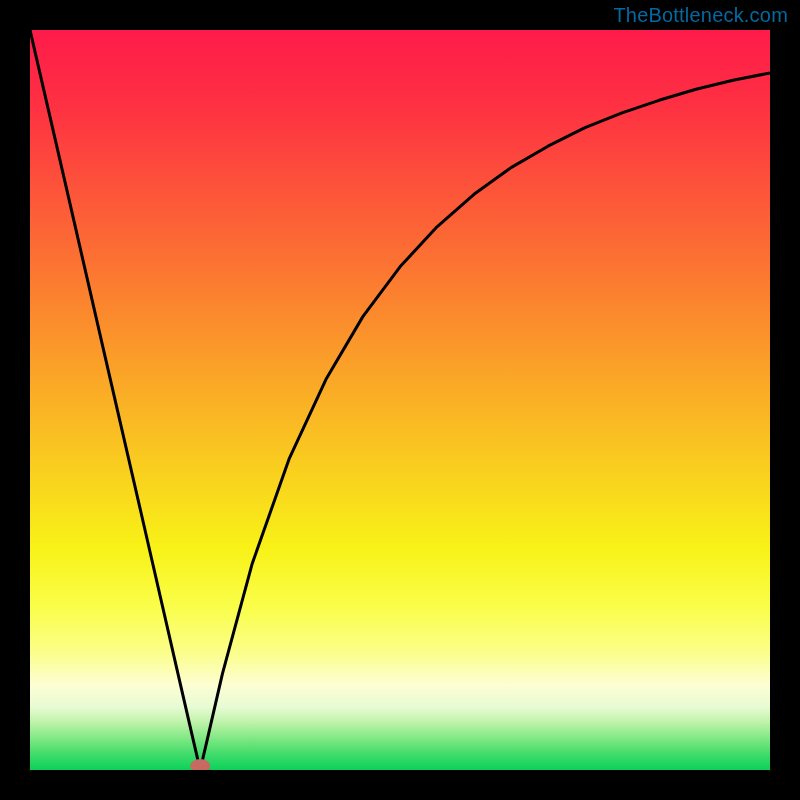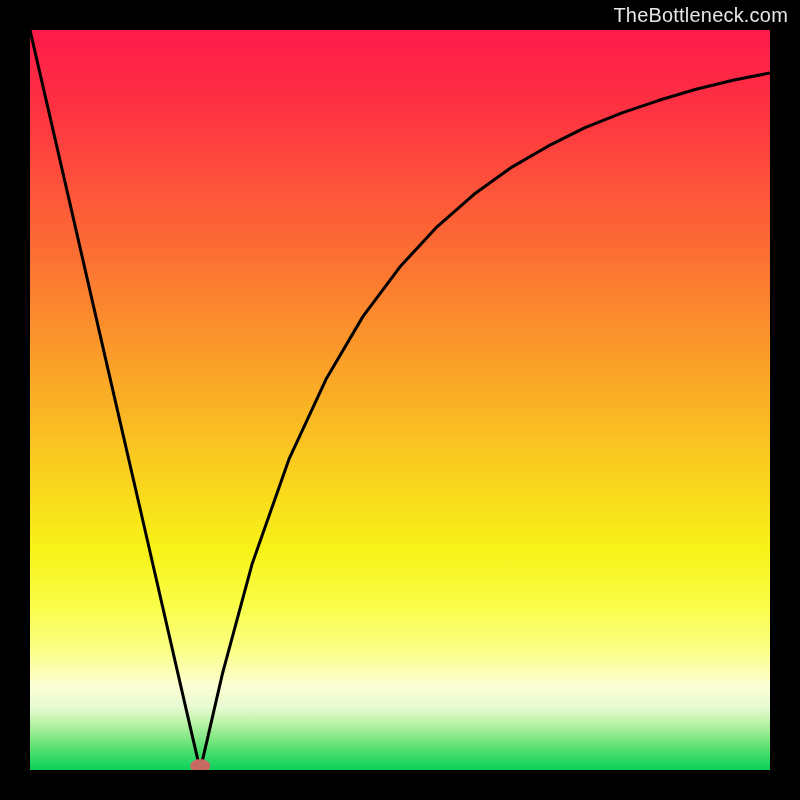--- a/index.html
+++ b/index.html
@@ -22,21 +22,21 @@
     left: 30px;
     top: 30px;
     width: 740px;
     height: 740px;
     overflow: hidden;
   }
   .watermark {
     position: absolute;
     top: 4px;
     right: 12px;
-    color: #e5e5e5;
+    color: #0369a1;
     font-size: 20px;
     font-weight: 500;
     letter-spacing: 0.2px;
   }
   svg {
     display: block;
   }
 </style>
 </head>
 <body>

